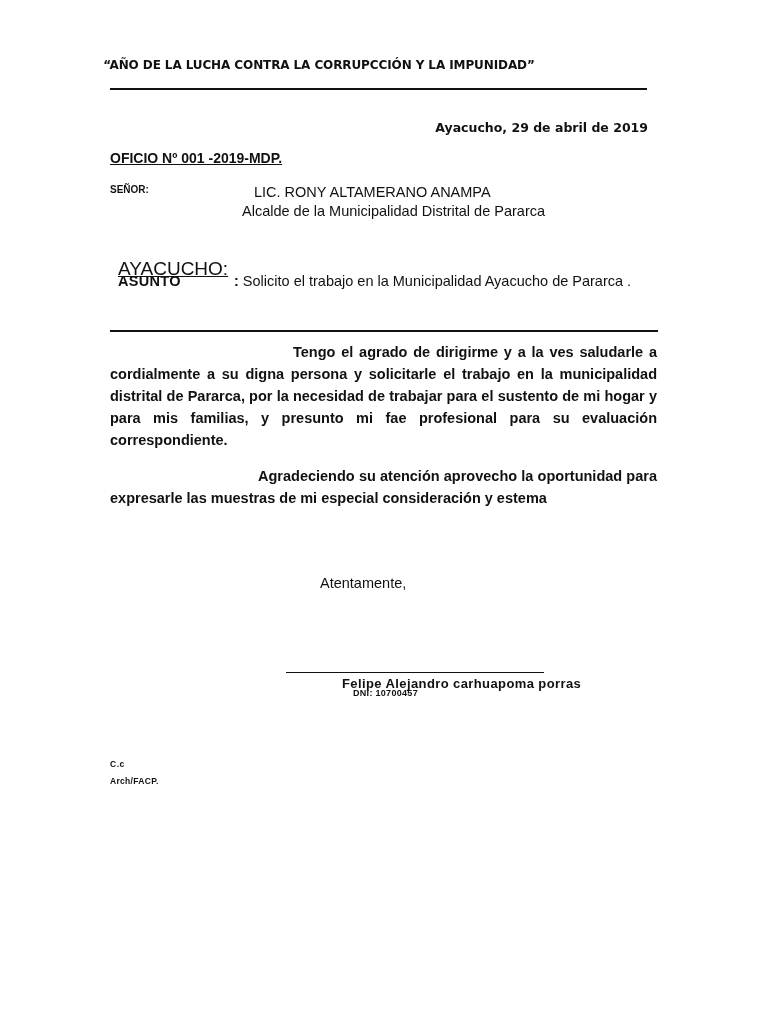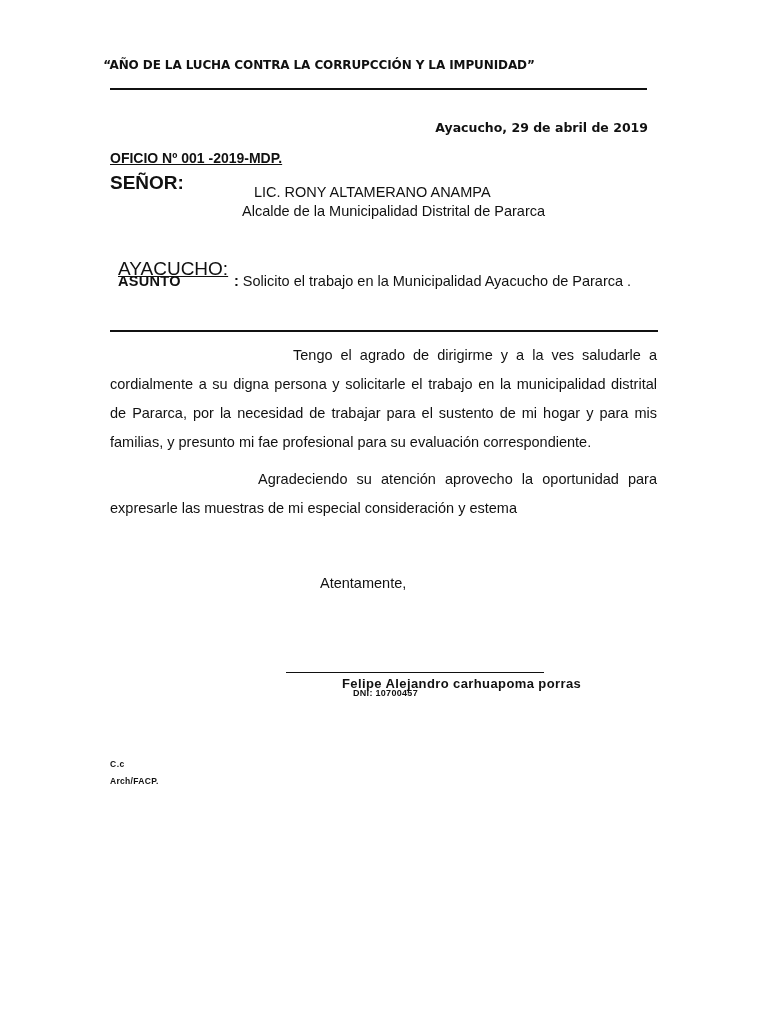--- a/index.html
+++ b/index.html
@@ -14,29 +14,29 @@
       font-family: "DejaVu Sans", sans-serif; font-weight: bold; font-size: 12px;
       letter-spacing: -0.1px;
     }
     .rule { background: #111; height: 2px; }
     .date {
       right: 120px; top: 120px; font-family: "DejaVu Sans", sans-serif; font-size: 12.5px;
       font-weight: 600;
       margin-left: 16px;
     }
     .oficio { left: 110px; top: 150px; font-weight: bold; font-size: 14px; text-decoration: underline; }
-    .senor-label { left: 110px; top: 172px; font-weight: bold; font-size: 19px; }
+    .senor-label { left: 110px; top: 184px; font-weight: bold; font-size: 10px; }
     .senor-name { left: 254px; top: 184px; font-size: 14.5px; }
     .senor-title { left: 242px; top: 203px; font-size: 14.5px; }
     .ayacucho { left: 118px; top: 238px; font-size: 19px; text-decoration: underline; margin-top: 20px; }
     .asunto-label { left: 118px; top: 273px; font-weight: bold; font-size: 14.5px; letter-spacing: 0.3px;}
     .asunto-value { left: 234px; top: 273px; font-size: 14.5px; }
     .asunto-colon { font-weight: bold; }
     .body-text {
-      left: 110px; width: 547px; font-size: 14.5px; line-height: 29px; text-align: justify;
+      left: 110px; width: 547px; font-size: 14.5px; line-height: 22px; text-align: justify; font-weight: bold;
     }
     .p1 { top: 341px; }
     .p2 { top: 465px; }
     .indent1 { display: inline-block; width: 183px; }
     .indent2 { display: inline-block; width: 148px; }
     .closing { left: 320px; top: 575px; font-size: 14.5px; }
     .sigline { left: 286px; top: 672px; width: 258px; height: 1px; background: #111; }
     .signame { left: 320px; top: 676px; font-size: 13px; font-weight: bold; letter-spacing: 0.4px; margin-left: 22px; }
     .dni { left: 353px; top: 688px; font-size: 9px; font-weight: bold; letter-spacing: 0.3px; }
     .cc { left: 110px; top: 759px; font-size: 8.5px; font-weight: bold; letter-spacing: 0.5px; }

